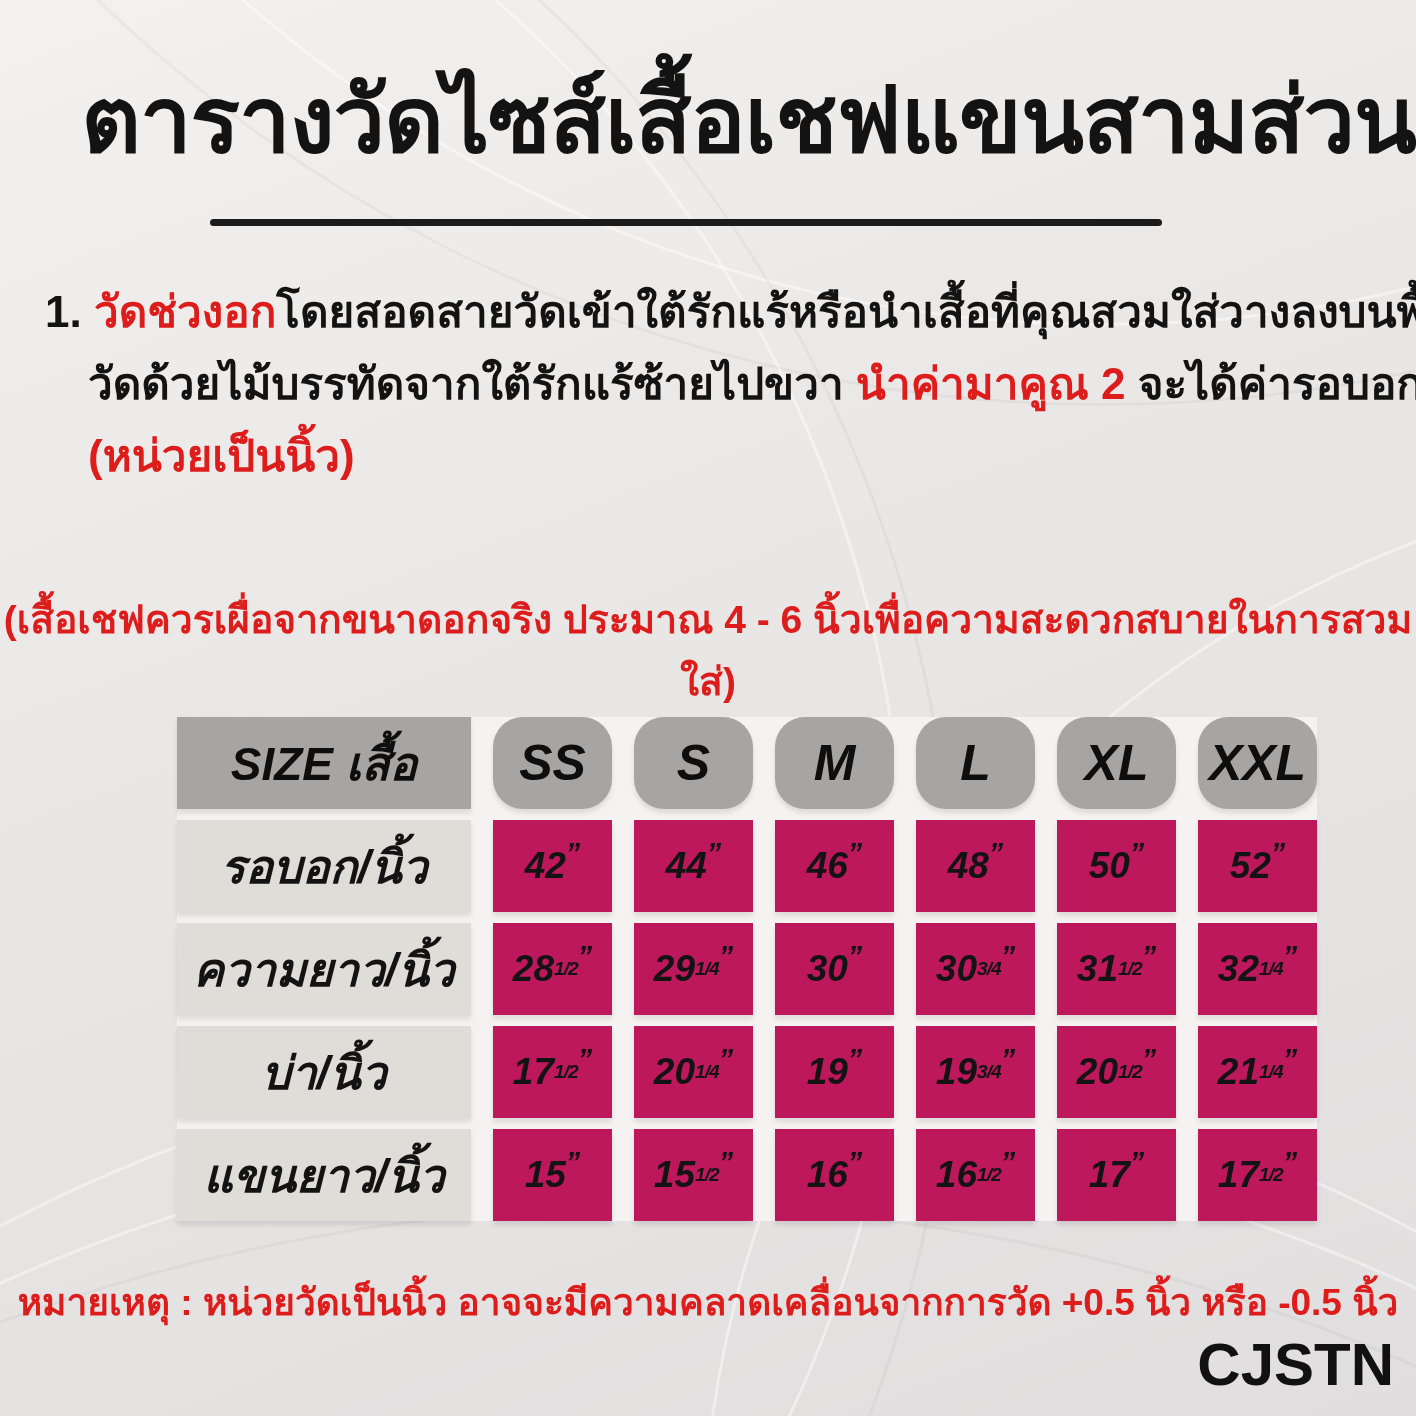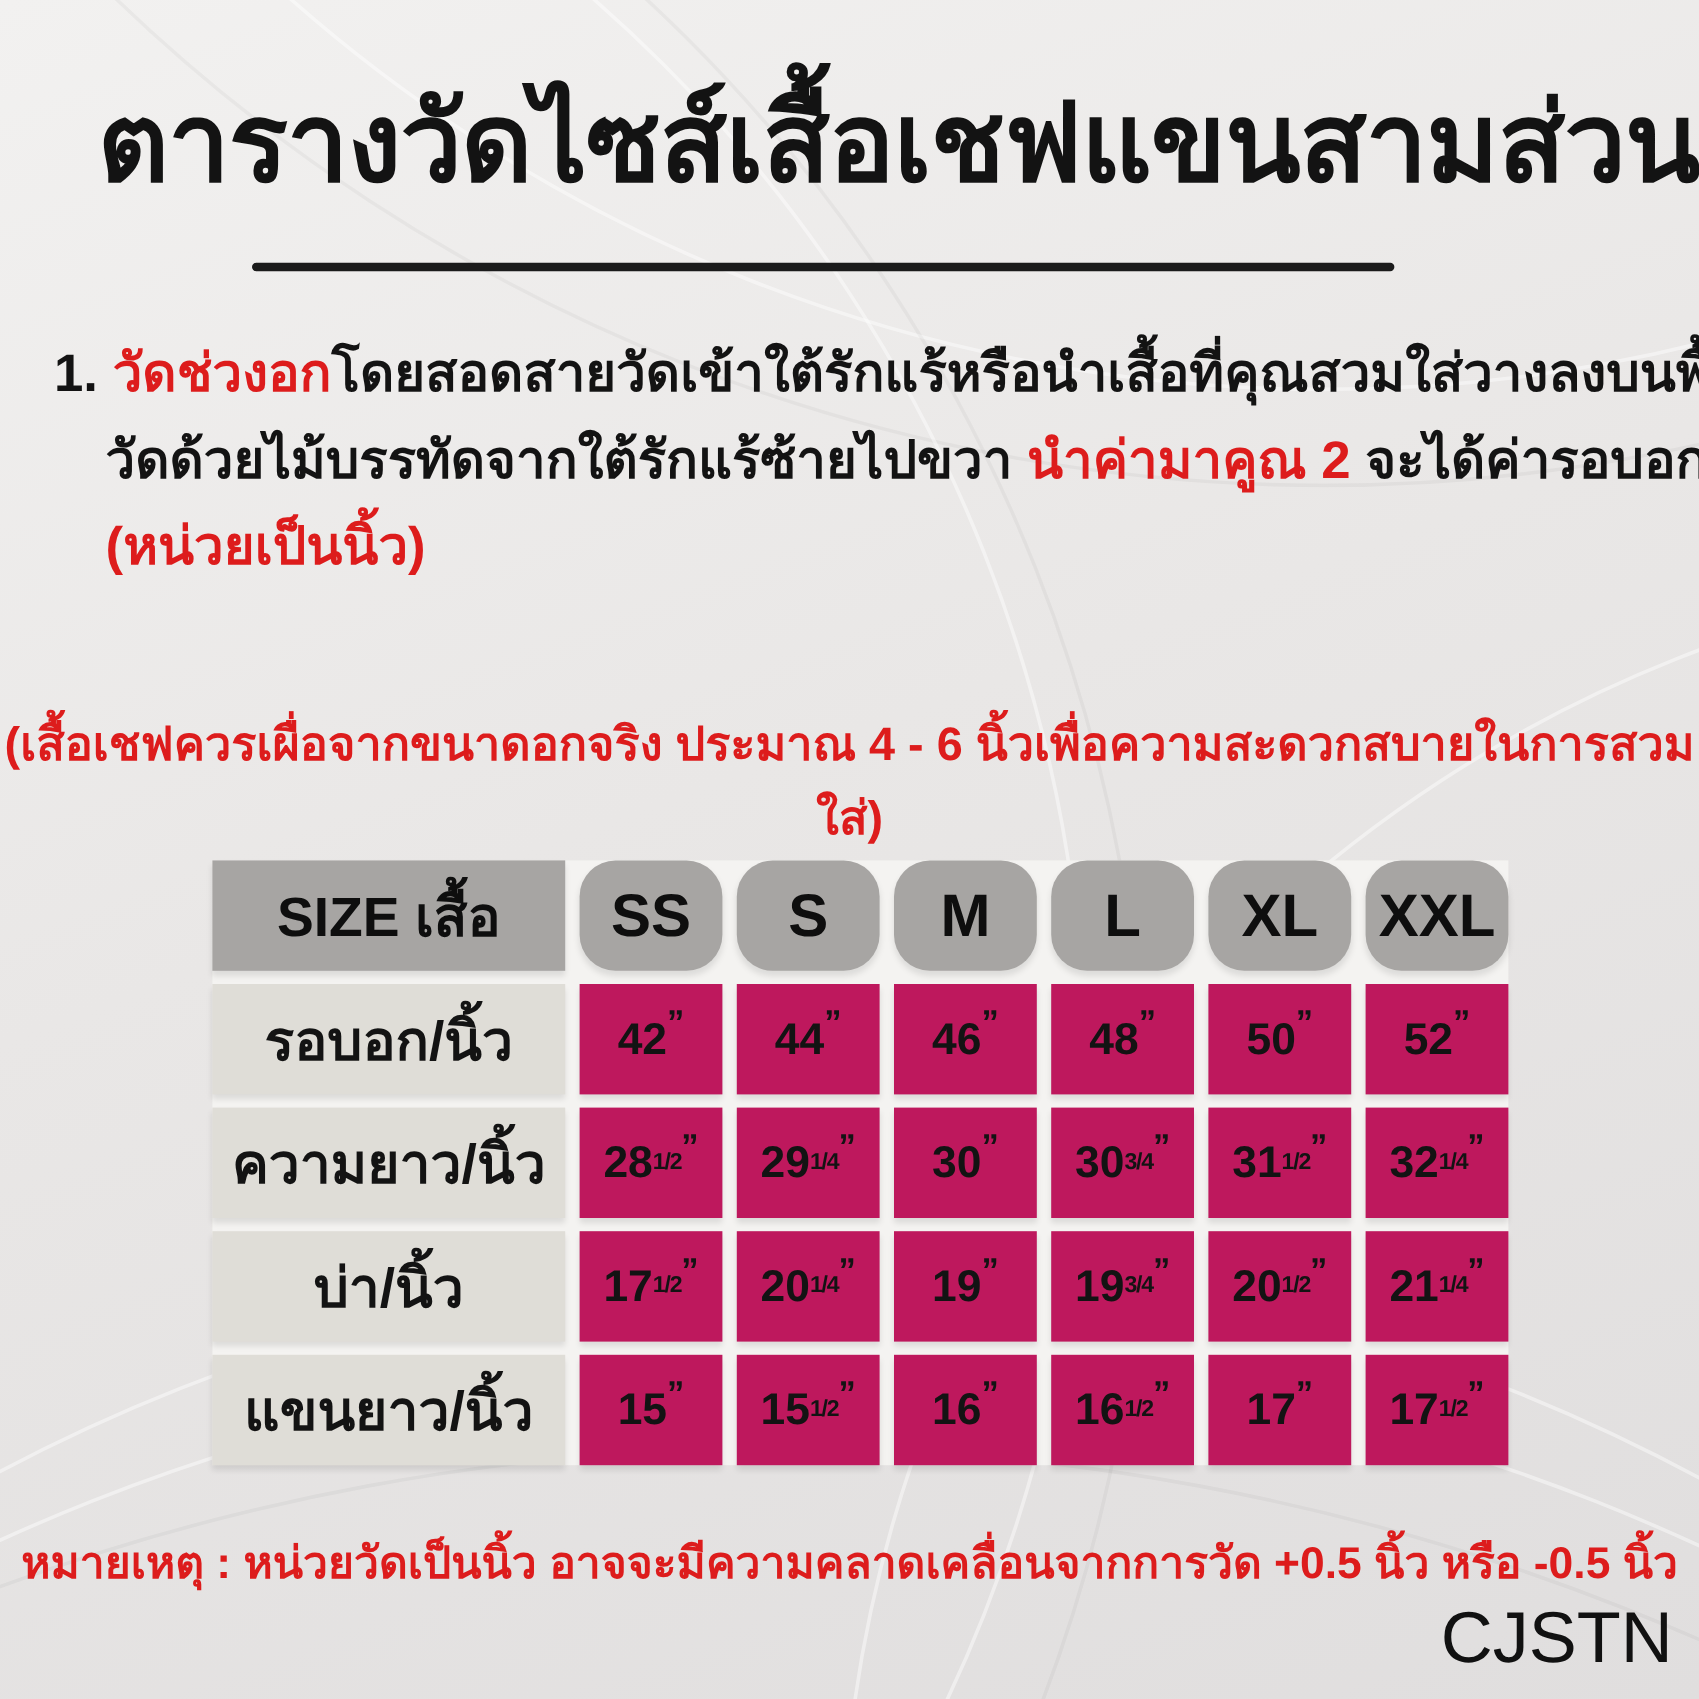--- a/index.html
+++ b/index.html
@@ -45,41 +45,42 @@
   .fit-note{
     position:absolute;top:588px;left:0;width:100%;
     text-align:center;font-size:39px;font-weight:700;color:#dd1c1c;
   }
 
   .size-table{
     position:absolute;left:177px;top:717px;
     display:grid;
     grid-template-columns:294px repeat(6,119px);
     grid-auto-rows:92px;
-    gap:11px 12px;
+    gap:11px 22px;
     background:#f4f3f1;
+    font-style:italic;
   }
   .cell{
     display:flex;align-items:center;justify-content:center;
     font-weight:700;box-shadow:0 4px 5px rgba(0,0,0,.10);
   }
   .cell.head{background:#a7a5a3;font-size:50px;color:#0e0e0e;border-radius:30px;}
   .cell.head-label{background:#a7a5a3;font-size:46px;color:#0e0e0e;}
   .cell.rlabel{background:#dfddd7;font-size:46px;}
   .cell.val{background:#be185d;font-size:37px;}
   .frac{font-size:0.52em;letter-spacing:-1px;}
   .inch{font-size:0.78em;position:relative;top:-0.42em;}
 
   .footnote{
     position:absolute;top:1272px;left:0;width:100%;
     text-align:center;font-size:37px;font-weight:700;color:#dd1c1c;
   }
   .brand{
     position:absolute;top:1330px;right:22px;
-    font-size:60px;font-weight:400;letter-spacing:0px;color:#111;
+    font-size:60px;font-weight:700;letter-spacing:0px;color:#111;
   }
 </style>
 </head>
 <body>
 
 <div class="page">
 
   <div class="wave w1"></div>
   <div class="wave w2 dark"></div>
   <div class="wave w3"></div>

